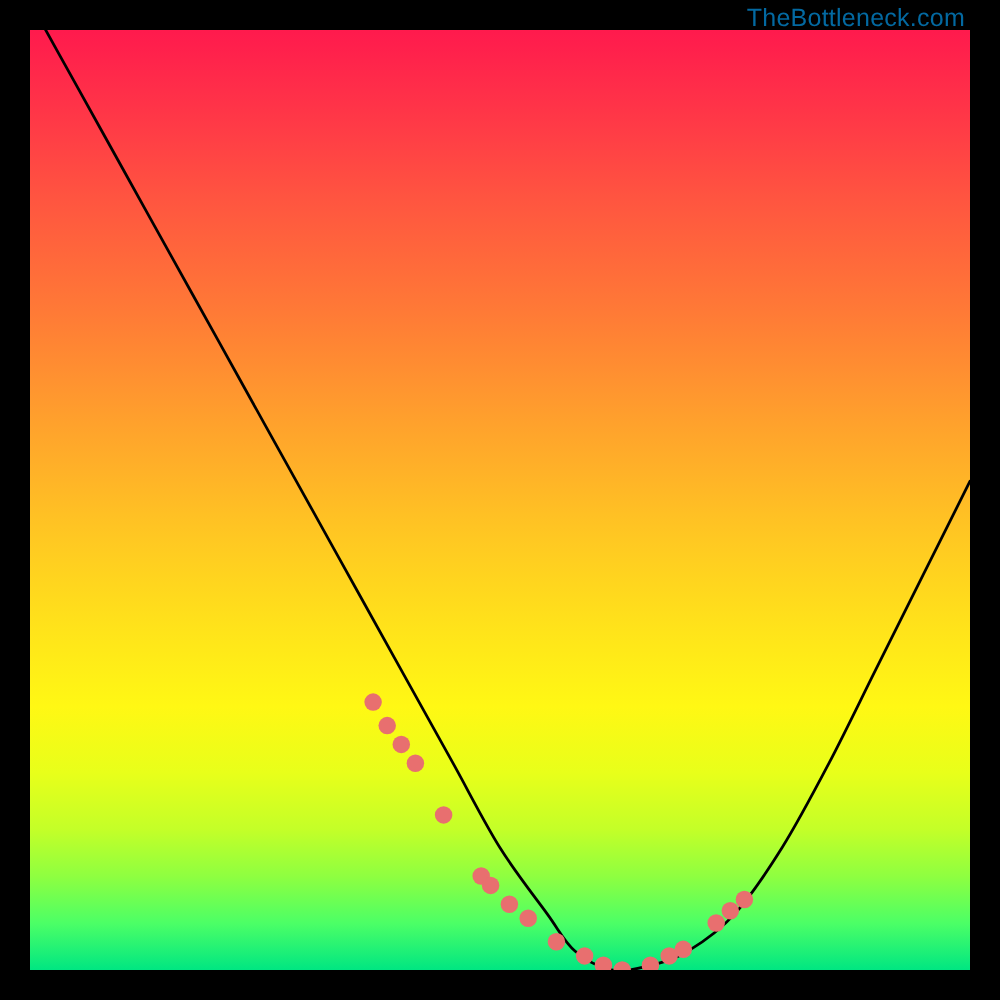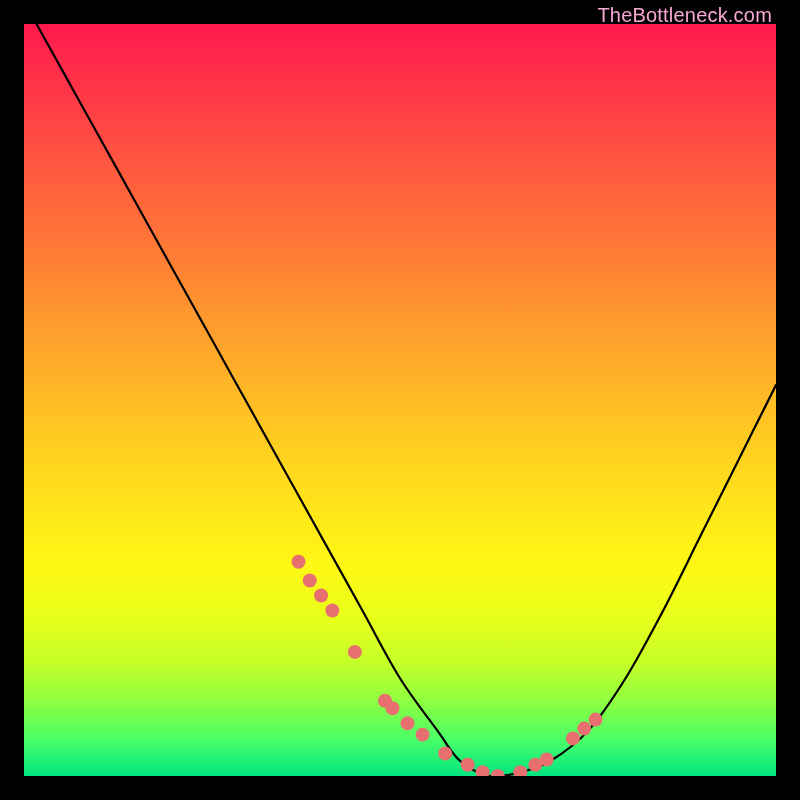--- a/index.html
+++ b/index.html
@@ -30,21 +30,21 @@
       #8fff40 90%,
       #4cff66 95%,
       #00e682 100%);
   }
   .watermark {
     position: absolute;
     top: 4px;
     right: 28px;
     font-family: Arial, Helvetica, sans-serif;
     font-size: 20px;
-    color: #f9a8d4;
+    color: #0369a1;
     font-weight: 500;
     letter-spacing: 0.2px;
     user-select: none;
   }
   svg.curve {
     position: absolute;
     left: 0; top: 0;
     width: 100%;
     height: 100%;
   }

